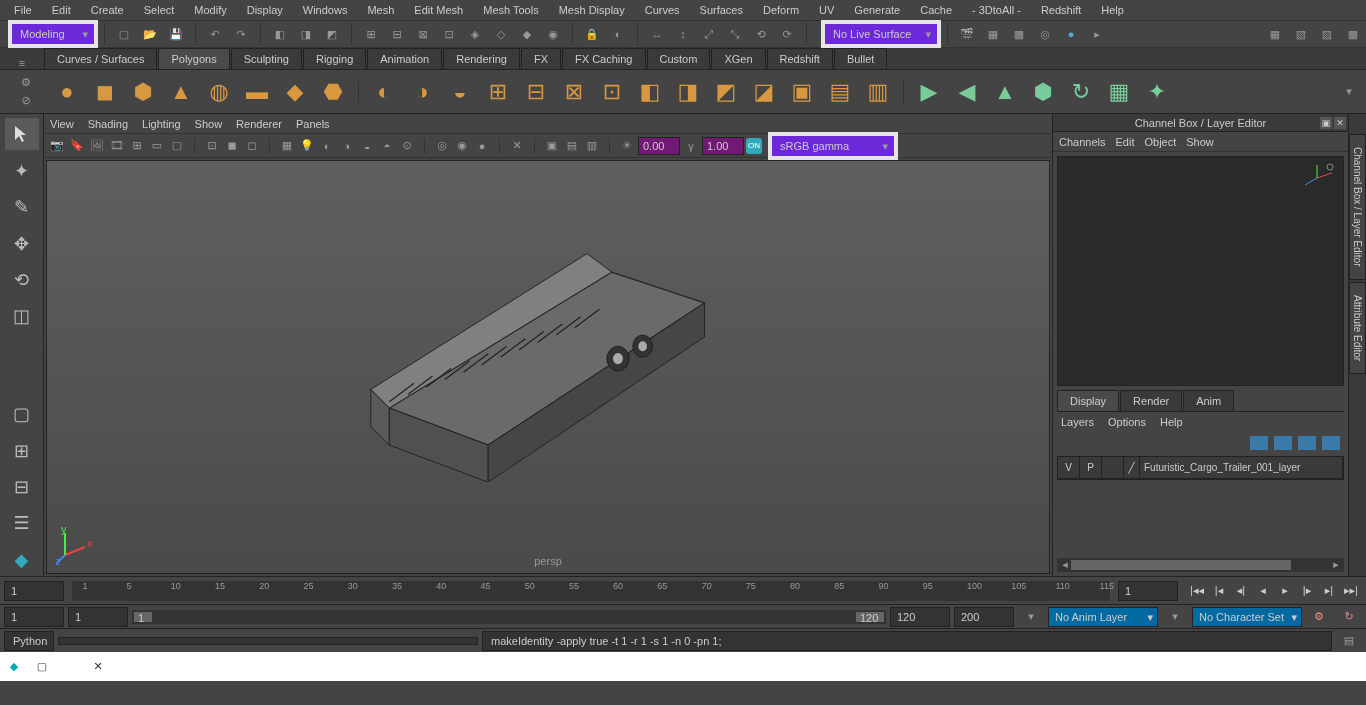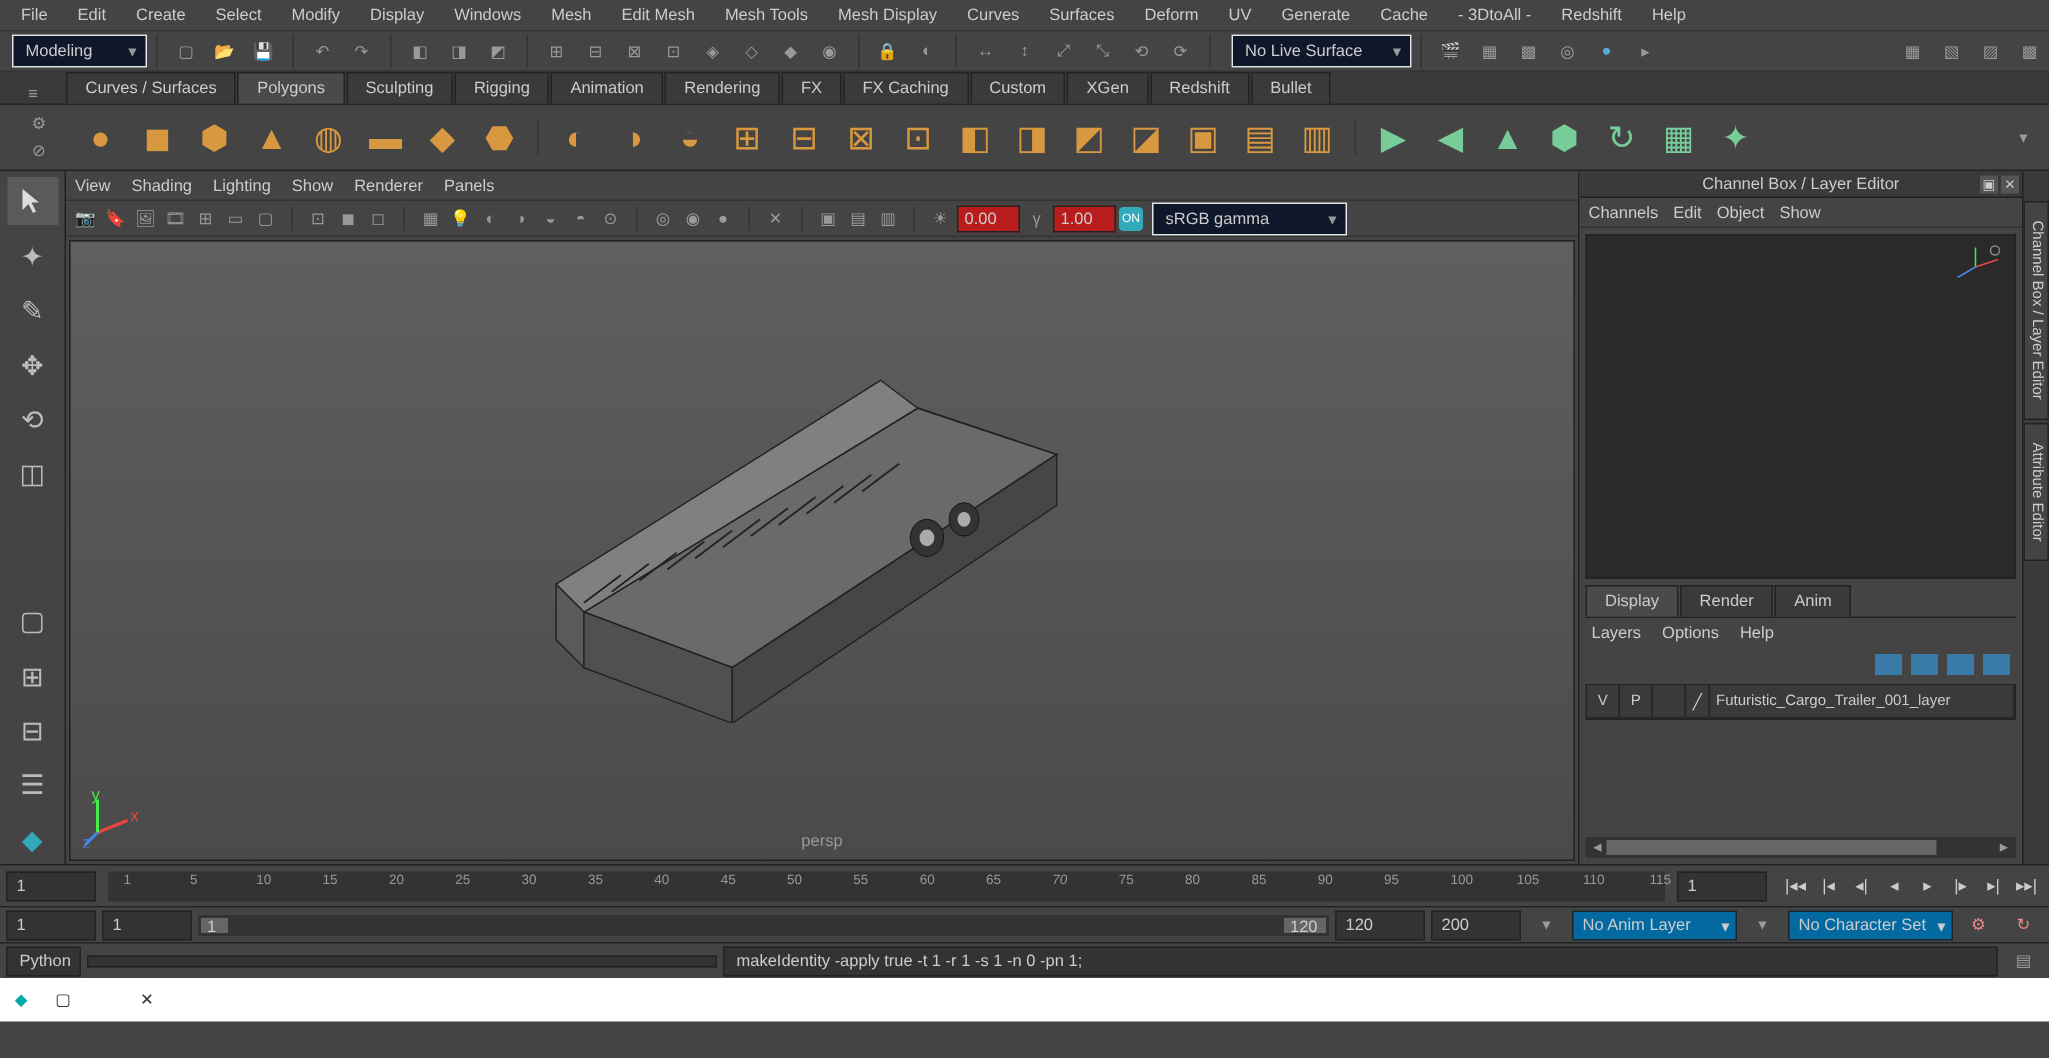--- a/index.html
+++ b/index.html
@@ -1,40 +1,40 @@
 <!DOCTYPE html>
 <html><head>
 <meta charset="utf-8">
 <style>
 *{margin:0;padding:0;box-sizing:border-box;font-family:Arial,sans-serif;font-size:11px;color:#ccc;user-select:none}
 body{background:#444;width:1366px;height:705px;overflow:hidden;position:relative}
 .topmenu{height:20px;background:#444;display:flex;align-items:center;padding:0 4px;gap:0}
 .topmenu .mi{padding:3px 10px;cursor:pointer}
 .toolbar1{height:28px;background:#444;display:flex;align-items:center;border-top:1px solid #333;border-bottom:1px solid #333}
-.dropdown{background:#0f172a;border:1px solid #e5e5e5;padding:4px 24px 4px 8px;margin-left:8px;position:relative;min-width:90px}
+.dropdown{background:#6d28d9;border:4px solid #e5e5e5;padding:4px 24px 4px 8px;margin-left:8px;position:relative;min-width:90px}
 .dropdown::after{content:'▾';position:absolute;right:6px;color:#999}
 .sep{width:1px;height:22px;background:#333;margin:0 6px}
 .tbicon{width:22px;height:22px;margin:0 2px;display:flex;align-items:center;justify-content:center;color:#999;cursor:pointer}
 .shelf-tabs{height:22px;background:#3a3a3a;display:flex;align-items:flex-end;border-bottom:1px solid #222}
 .shelf-tabs .st{padding:4px 12px;background:#3a3a3a;border:1px solid #222;border-bottom:none;margin-right:1px;cursor:pointer;font-size:11px}
 .shelf-tabs .st.active{background:#4a4a4a}
 .shelf-tabs .lefticons{width:44px;display:flex;flex-direction:column;align-items:center;gap:2px;padding:2px}
 .shelf{height:44px;background:#444;display:flex;align-items:center;padding:0 4px;border-bottom:1px solid #222}
 .shelf .sicon{width:34px;height:34px;margin:0 2px;display:flex;align-items:center;justify-content:center;cursor:pointer;color:#d89840;font-size:22px}
 .shelf .lefticons2{width:44px;display:flex;flex-direction:column;align-items:center;gap:2px}
 .main{display:flex;height:462px}
 .leftbar{width:44px;background:#444;display:flex;flex-direction:column;align-items:center;padding-top:4px;gap:4px;border-right:1px solid #222}
 .leftbar .tool{width:34px;height:34px;display:flex;align-items:center;justify-content:center;cursor:pointer;color:#bbb;font-size:18px}
 .leftbar .tool.active{background:#5a5a5a}
 .viewport-wrap{flex:1;display:flex;flex-direction:column;background:#444}
 .panel-menu{height:20px;background:#444;display:flex;align-items:center;padding:0 6px;gap:14px;border-bottom:1px solid #333}
 .panel-menu span{cursor:pointer}
 .panel-toolbar{height:24px;background:#444;display:flex;align-items:center;padding:0 4px;border-bottom:1px solid #333;gap:2px}
 .panel-toolbar .pti{width:18px;height:18px;display:flex;align-items:center;justify-content:center;cursor:pointer;color:#999;font-size:11px}
-.panel-toolbar .ptinput{background:#b91c1c;border:1px solid #222;padding:2px 4px;width:42px;color:#ccc}
+.panel-toolbar .ptinput{background:#701a75;border:1px solid #222;padding:2px 4px;width:42px;color:#ccc}
 .viewport{flex:1;background:linear-gradient(180deg,#5f5f5f 0%,#4a4a4a 100%);position:relative;overflow:hidden;margin:2px;border:1px solid #222}
 .viewport .persp{position:absolute;bottom:6px;left:50%;transform:translateX(-50%);color:#999;font-size:11px}
 .viewport .axis{position:absolute;bottom:8px;left:8px;width:40px;height:40px}
 .viewport .trailer{position:absolute;left:18%;top:18%;width:62%;height:60%}
 .rightpanel{width:296px;background:#444;border-left:1px solid #222;display:flex;flex-direction:column}
 .rightpanel .title{height:18px;background:#3a3a3a;display:flex;align-items:center;justify-content:center;font-size:10px;border-bottom:1px solid #222;position:relative}
 .rightpanel .title .winbtn{position:absolute;right:2px;display:flex;gap:2px}
 .rightpanel .title .winbtn span{width:12px;height:12px;background:#555;display:flex;align-items:center;justify-content:center;font-size:9px;cursor:pointer}
 .rightpanel .chmenu{height:20px;display:flex;align-items:center;padding:0 6px;gap:10px;border-bottom:1px solid #333}
 .rightpanel .chmenu span{cursor:pointer}

